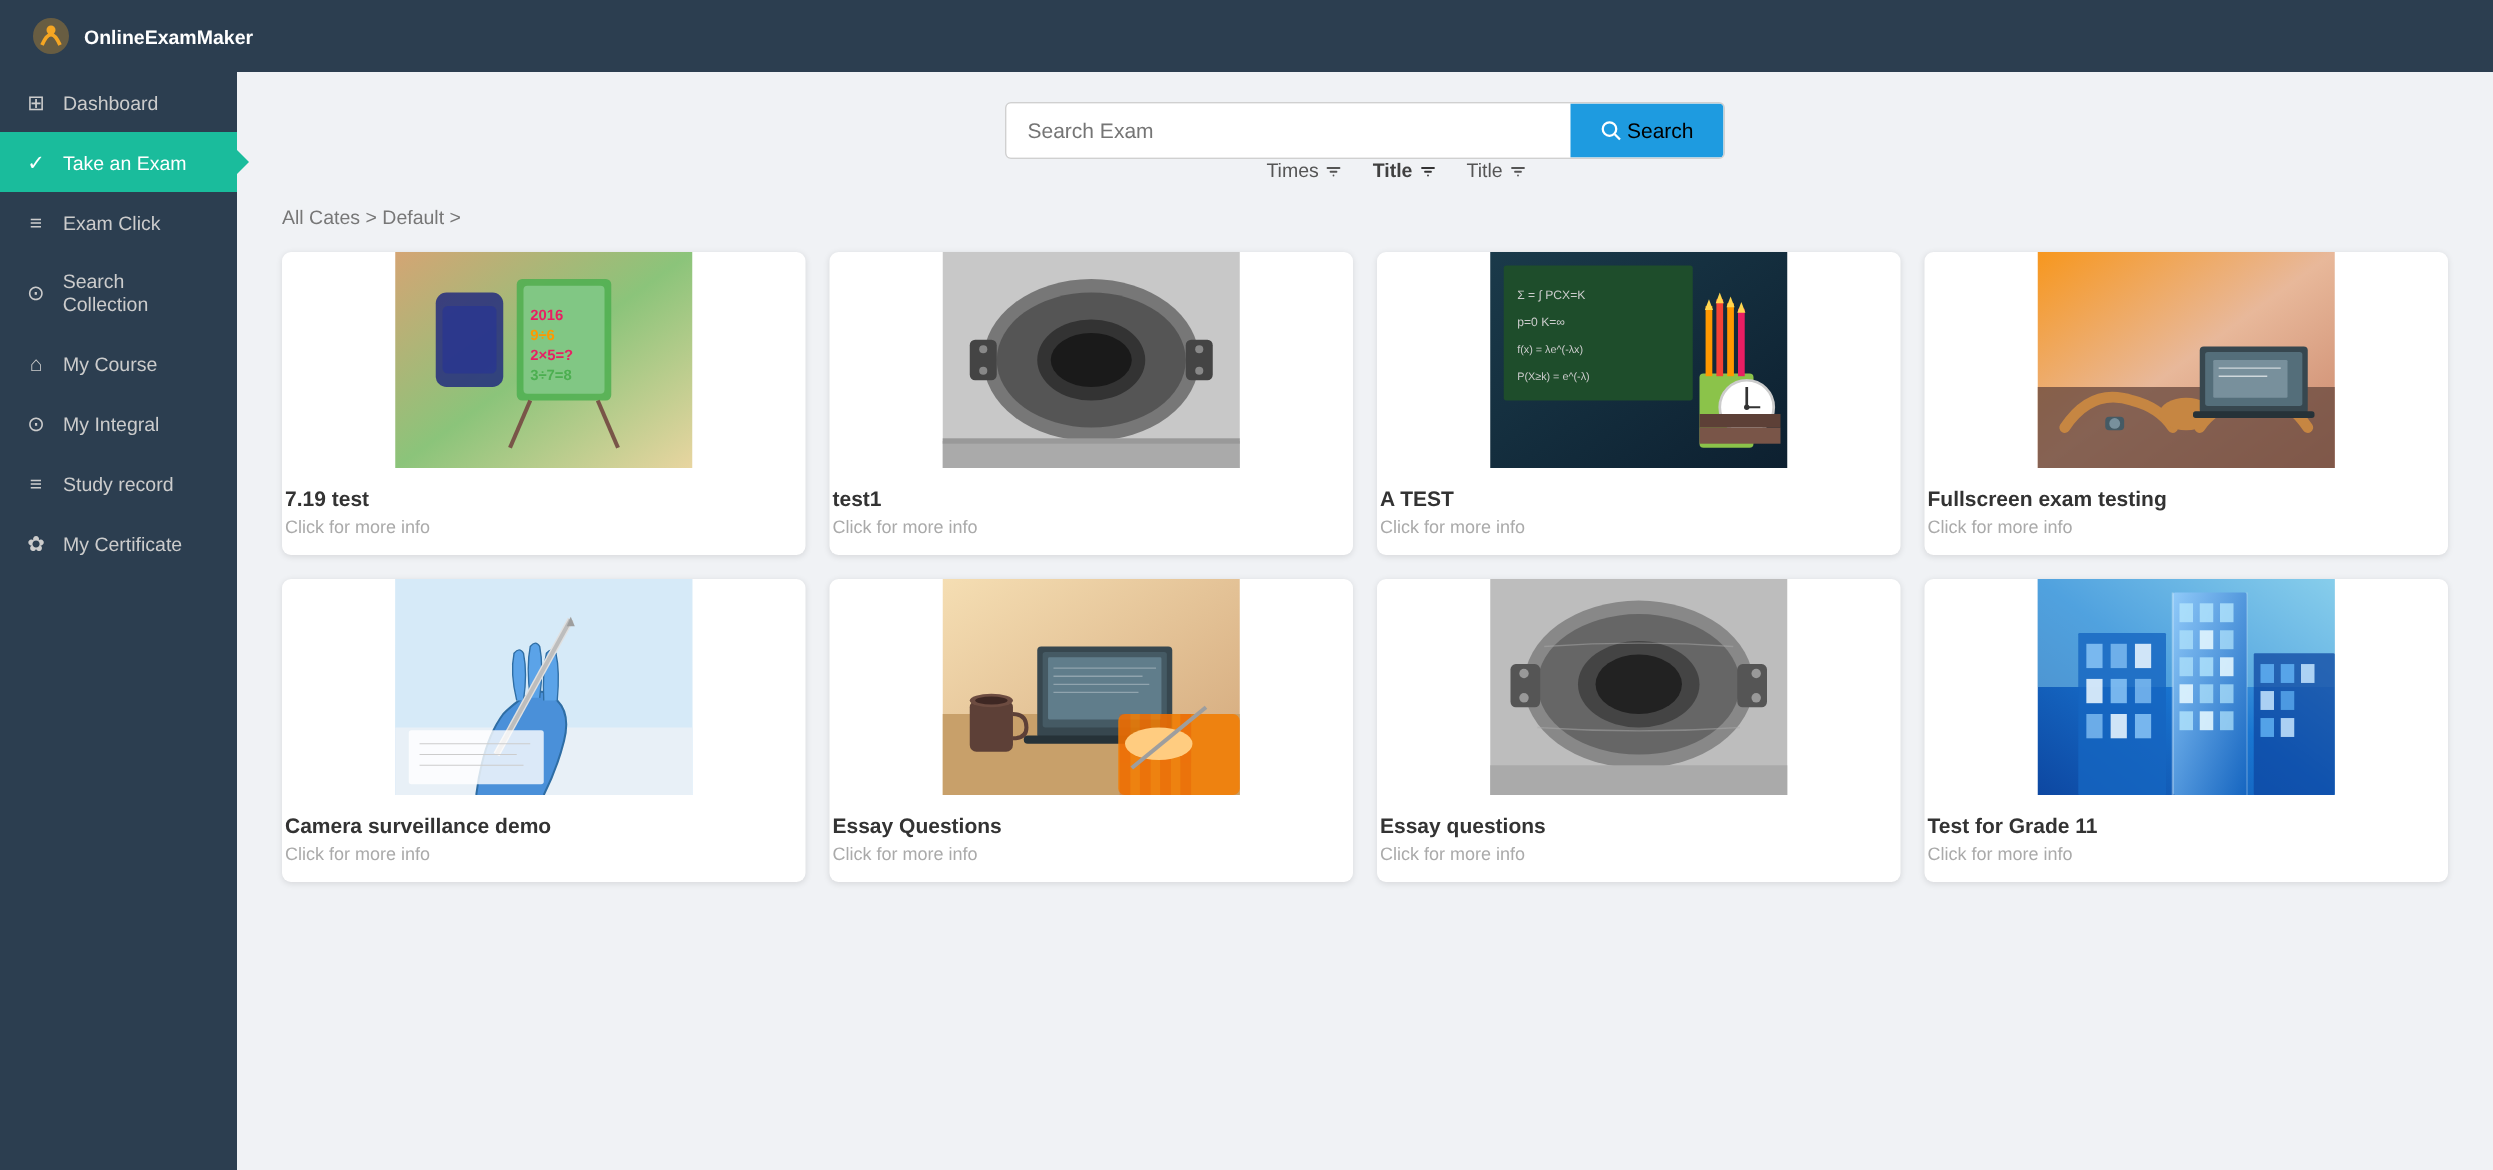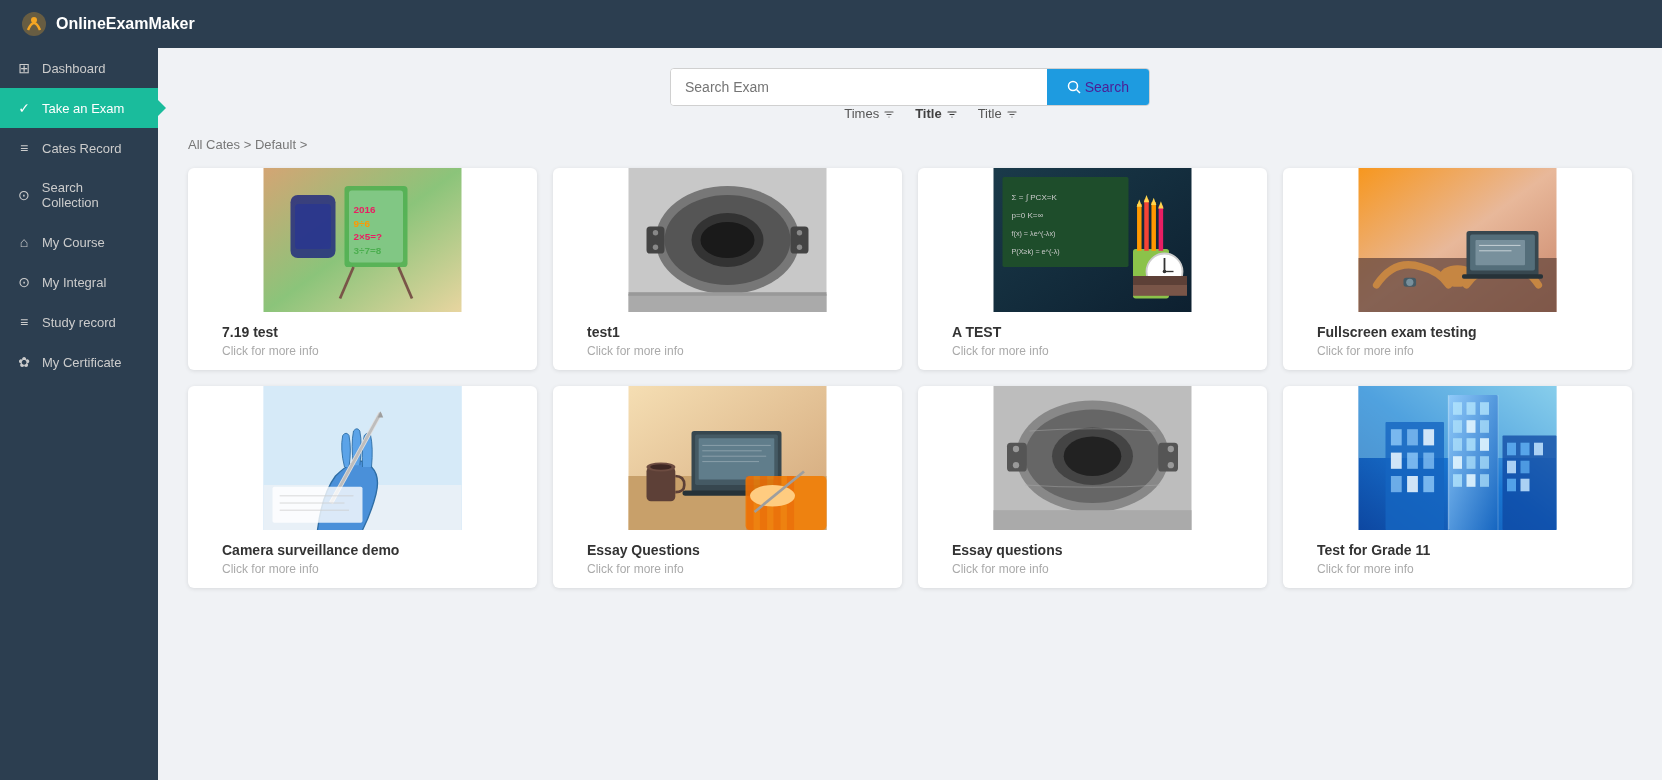--- a/index.html
+++ b/index.html
@@ -18,21 +18,21 @@
       display: flex;
       align-items: center;
       gap: 8px;
     }
     .logo-icon {
       width: 28px;
       height: 28px;
     }
     .logo-text {
       color: #f5a623;
-      font-size: 16px;
+      font-size: 13px;
       font-weight: 600;
     }
     .logo-text span { color: white; }
 
     
     .main-layout {
       display: flex;
       flex: 1;
       overflow: hidden;
     }
@@ -105,21 +105,21 @@
     .search-input {
       border: none;
       outline: none;
       padding: 10px 14px;
       font-size: 14px;
       flex: 1;
       color: #333;
     }
     .search-button {
       background: #1e9be0;
-      color: #4c1d95;
+      color: #000000;
       border: none;
       padding: 10px 20px;
       cursor: pointer;
       font-size: 14px;
       display: flex;
       align-items: center;
       gap: 4px;
     }
 
     .sort-controls {
@@ -153,22 +153,21 @@
     }
     .card {
       background: white;
       border-radius: 6px;
       overflow: hidden;
       box-shadow: 0 1px 4px rgba(0,0,0,0.1);
       cursor: pointer;
       transition: box-shadow 0.2s;
     }
     .card-body {
-      padding: 12px 18px;
-      margin-left: 16px;
+      padding: 12px 2px;
     }
     .card-title {
       font-size: 14px;
       font-weight: 600;
       color: #333;
       margin-bottom: 4px;
     }
     .card-subtitle {
       font-size: 12px;
       color: #aaa;
@@ -209,21 +208,21 @@
     <div class="sidebar-item">
       <span class="sidebar-icon">⊞</span>
       <span>Dashboard</span>
     </div>
     <div class="sidebar-item active">
       <span class="sidebar-icon">✓</span>
       <span>Take an Exam</span>
     </div>
     <div class="sidebar-item">
       <span class="sidebar-icon">≡</span>
-      <span>Cates Record</span>
+      <span>Exam Click</span>
     </div>
     <div class="sidebar-item">
       <span class="sidebar-icon">⊙</span>
       <span>Search Collection</span>
     </div>
     <div class="sidebar-item">
       <span class="sidebar-icon">⌂</span>
       <span>My Course</span>
     </div>
     <div class="sidebar-item">

